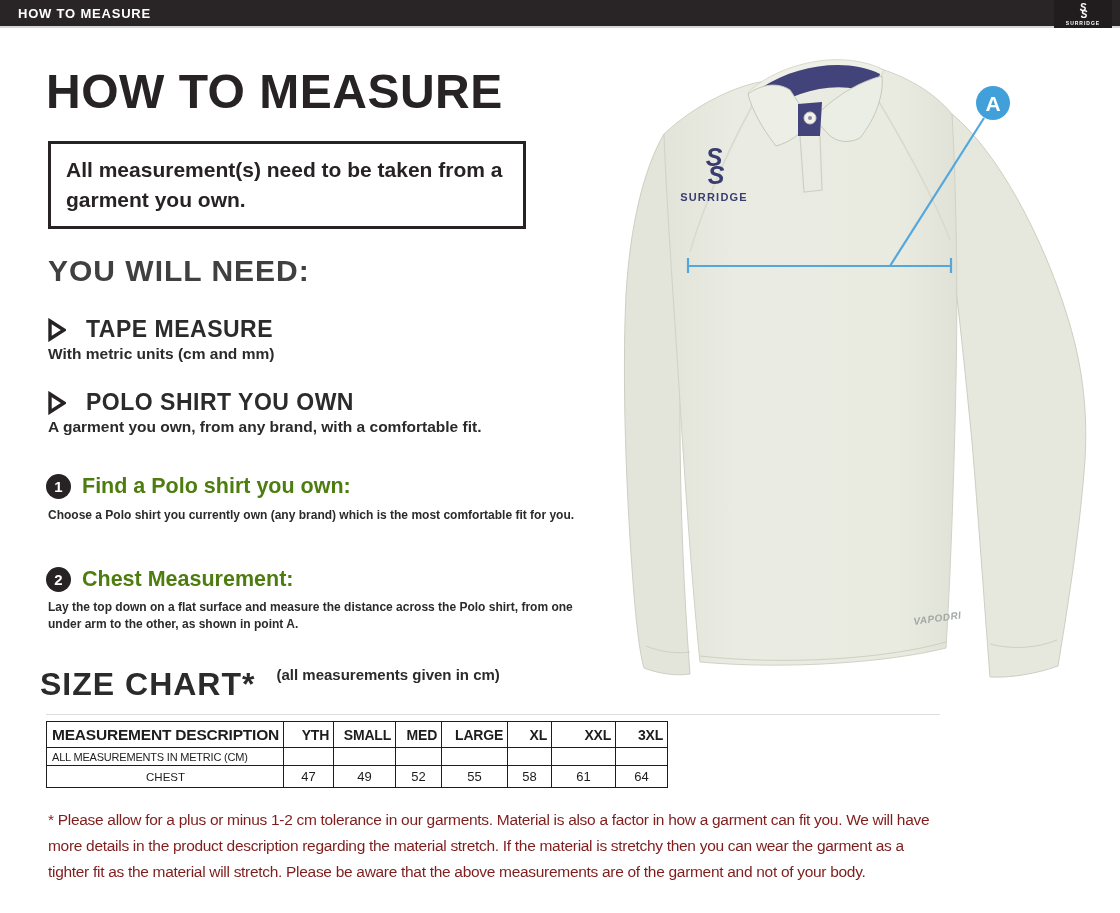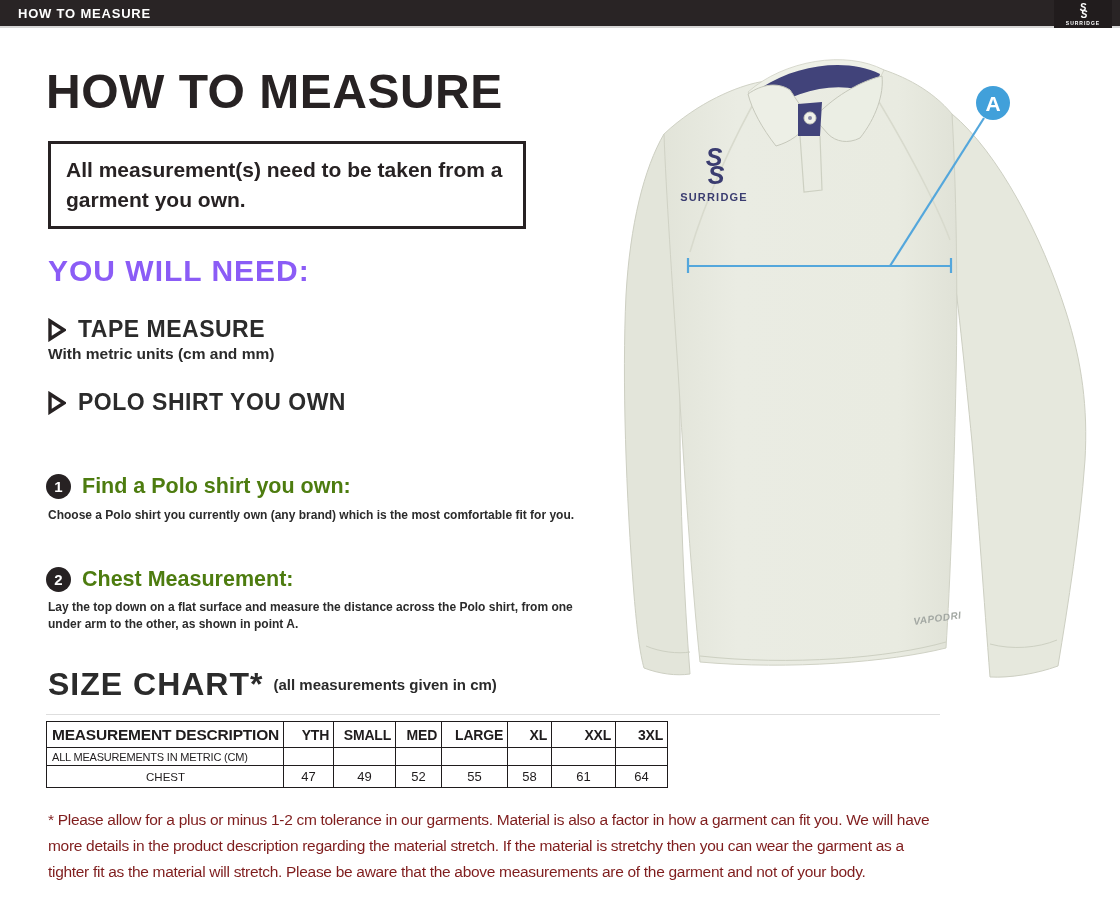--- a/index.html
+++ b/index.html
@@ -26,44 +26,44 @@
   .h1{
     position:absolute;left:46px;top:64px;font-size:48px;font-weight:bold;
     letter-spacing:0.5px;color:#272223;white-space:nowrap;
   }
   .note-box{
     position:absolute;left:48px;top:141px;width:478px;border:3px solid #272223;
     padding:11px 15px;font-size:21px;font-weight:bold;line-height:1.42;color:#272223;
   }
   .h2{
     position:absolute;left:48px;font-size:30px;font-weight:bold;letter-spacing:1px;
-    color:#8b5cf6;white-space:nowrap;
+    color:#404040;white-space:nowrap;
   }
   .ywn{top:254px;}
   .need-item{
-    position:absolute;left:46px;display:flex;align-items:center;gap:12px;
+    position:absolute;left:46px;display:flex;align-items:center;gap:20px;
   }
   .need-label{font-size:23px;font-weight:bold;letter-spacing:0.5px;color:#2b2b2b;white-space:nowrap;}
   .need-desc{
     position:absolute;left:48px;font-size:15.5px;font-weight:bold;color:#2b2b2b;white-space:nowrap;
   }
   .step{
     position:absolute;left:46px;display:flex;align-items:center;gap:11px;
   }
   .step-badge{
     width:25px;height:25px;border-radius:50%;background:#272223;color:#ffffff;
     font-size:15px;font-weight:bold;display:flex;align-items:center;justify-content:center;flex:0 0 auto;
   }
   .step-title{font-size:21.5px;font-weight:bold;color:#4d7c0f;white-space:nowrap;}
   .step-desc{
     position:absolute;left:48px;width:560px;font-size:12px;font-weight:bold;
     line-height:1.38;color:#2b2b2b;
   }
   .sizechart-h{
-    position:absolute;left:48px;top:666px;display:flex;align-items:center;gap:10px;
+    position:absolute;left:40px;top:666px;display:flex;align-items:flex-start;gap:21px;
   }
   .sizechart-h .big{font-size:32px;font-weight:bold;letter-spacing:1px;color:#2b2b2b;white-space:nowrap;}
   .sizechart-h .small{font-size:15px;font-weight:bold;color:#2b2b2b;white-space:nowrap;}
   .pre-table-rule{position:absolute;left:46px;top:714px;width:894px;height:1px;background:#dedede;}
   
   table.sizes{
     position:absolute;left:46px;top:721px;border-collapse:collapse;table-layout:fixed;
   }
   table.sizes th,table.sizes td{
     border:1.6px solid #1f1c1d;padding:0 4px;color:#1f1c1d;overflow:hidden;white-space:nowrap;margin-left:24px;
@@ -116,20 +116,21 @@
     <span class="need-label">TAPE MEASURE</span>
   </div>
   <div class="need-desc" style="top:345px;">With metric units (cm and mm)</div>
 
   <div class="need-item" style="top:389px;">
     <svg width="20" height="24" viewBox="0 0 20 24">
       <polygon points="4,3 18,12 4,21" fill="#ffffff" stroke="#272223" stroke-width="3.4"></polygon>
     </svg>
     <span class="need-label">POLO SHIRT YOU OWN</span>
   </div>
+  <div class="need-desc" style="top:418px;">A garment you own, from any brand, with a comfortable fit.</div>
 
   <div class="step" style="top:474px;">
     <div class="step-badge">1</div>
     <div class="step-title">Find a Polo shirt you own:</div>
   </div>
   <div class="step-desc" style="top:507px;">Choose a Polo shirt you currently own (any brand) which is the most comfortable fit for you.</div>
 
   <div class="step" style="top:567px;">
     <div class="step-badge">2</div>
     <div class="step-title">Chest Measurement:</div>

